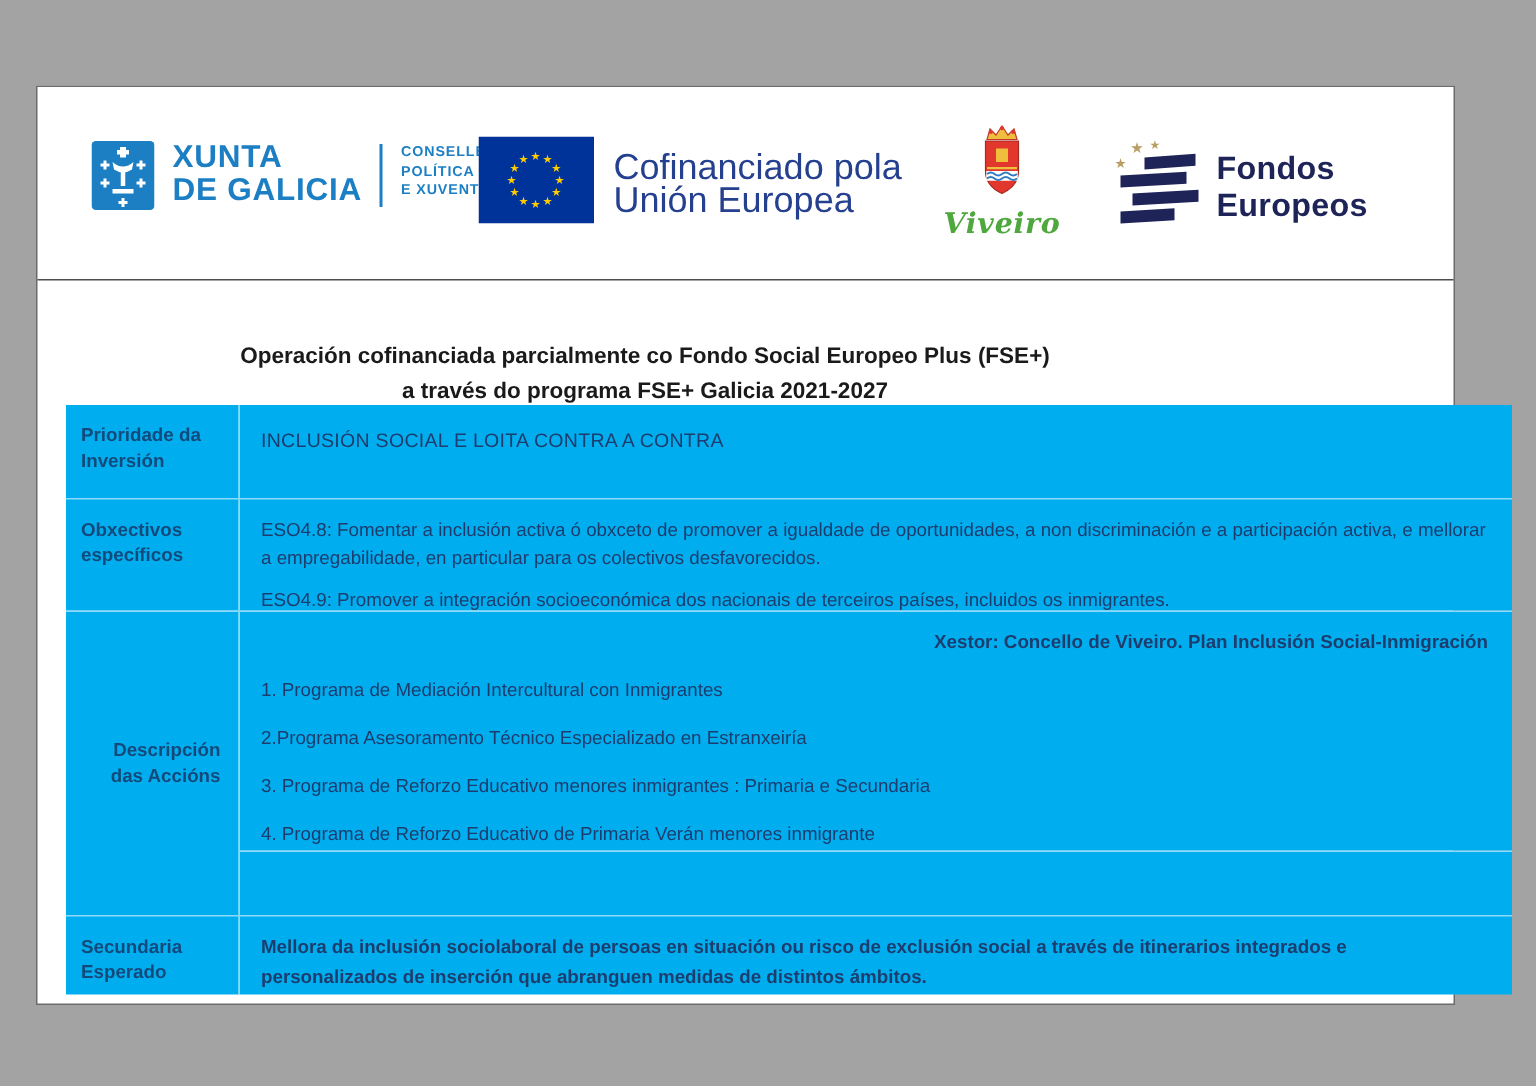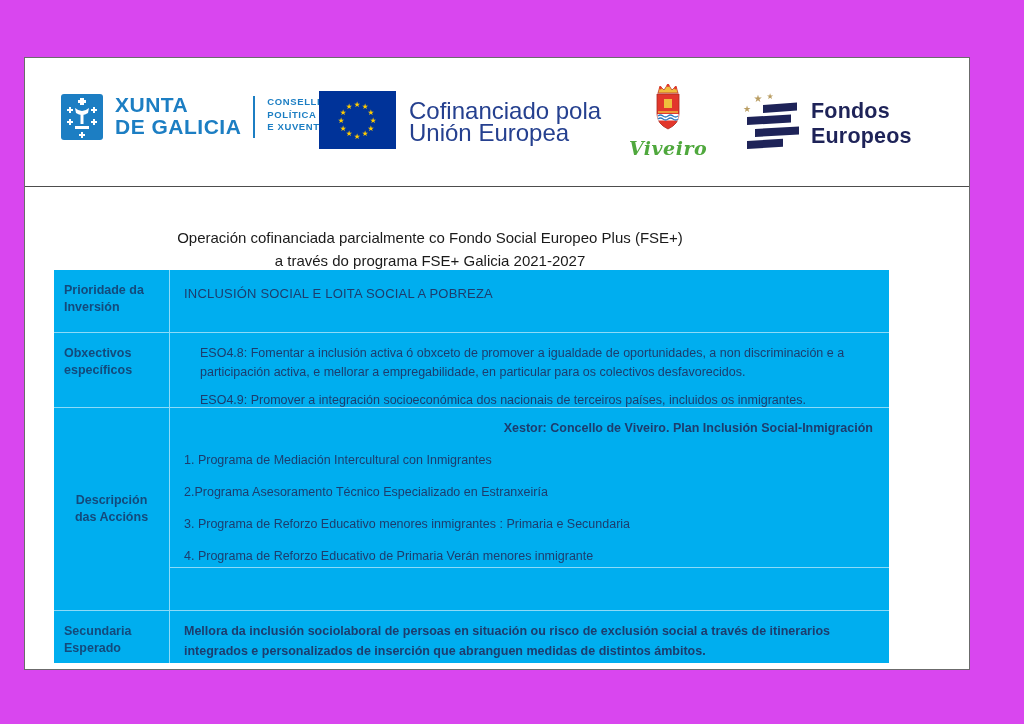--- a/index.html
+++ b/index.html
@@ -1,19 +1,19 @@
 <!DOCTYPE html>
 <html><head>
 <meta charset="utf-8">
 <style>
   * { margin:0; padding:0; box-sizing:border-box; }
   html,body { background:#fff; }
   body { width:1024px; height:724px; position:relative; overflow:hidden;
          font-family:"Liberation Sans", sans-serif; }
-  .page { position:absolute; inset:0; background:#d946ef; }
+  .page { position:absolute; inset:0; background:#a3a3a3; }
 
   
   .frame { position:absolute; left:24px; top:57px; width:946px; height:613px;
            border:1.5px solid #6b6b6b; background:#fff; }
 
   
   .logo-band { position:absolute; left:0; top:0; width:100%; height:129px;
                border-bottom:1.5px solid #4d4d4d; }
 
   .xunta { position:absolute; left:36px; top:36px; display:flex; align-items:flex-start; }
@@ -29,34 +29,34 @@
   .viveiro { position:absolute; left:588px; top:23px; width:110px; text-align:center; }
   .viveiro-name { margin-top:-4px; color:#4fa83d; font-size:19px; font-weight:700;
                   font-style:italic; font-family:"DejaVu Serif", serif; letter-spacing:.5px; }
 
   .fondos { position:absolute; left:708px; top:32px; display:flex; align-items:center; }
   .fondos-label { margin-left:8px; color:#1e2358; font-size:21.5px; font-weight:700;
                   letter-spacing:.2px; }
 
   
   .title-block { position:absolute; left:24px; top:226px; width:812px; text-align:center;
-                 color:#1a1a1a; font-size:15px; font-weight:400; line-height:23px; }
-
-  
-  .tbl { position:absolute; left:54px; top:270px; width:835px;
+                 color:#1a1a1a; font-size:15px; font-weight:700; line-height:23px; }
+
+  
+  .tbl { position:absolute; left:44px; top:270px; width:964px;
          display:grid; grid-template-columns:115px 1fr;
          grid-template-rows:62px 75px 160px 43px 53px; }
   .cell { background:#00aeef; }
   .vline { border-left:1.5px solid rgba(255,255,255,.55); }
   .hline { border-top:1.5px solid rgba(255,255,255,.55); }
   .lbl { padding:12px 6px 0 10px; color:#134a7c; font-weight:700; font-size:12.5px; line-height:17px; }
-  .lbl-center { display:flex; align-items:center; justify-content:center; text-align:center; padding:16px 12px; }
+  .lbl-center { display:flex; align-items:center; justify-content:center; text-align:right; padding:16px 12px; }
   .val { color:#1c3d6e; font-size:12.5px; }
   .val-1 { padding:16px 14px 0 14px; font-size:13px; letter-spacing:.2px; }
-  .val-2 { padding:11px 16px 0 30px; }
+  .val-2 { padding:11px 16px 0 14px; }
   .val-2 p { margin:0 0 9px; line-height:19px; }
   .val-3 { padding:12px 16px 0 14px; }
   .val-3 p { margin:0 0 16px; line-height:16px; }
   .val-3 p.bold { font-weight:700;text-align:right; }
   .val-4 { padding:10px 16px 0 14px; font-weight:700; }
   .val-4 p { margin:0; line-height:20px; }
 
   
   .g-l1 { grid-column:1; grid-row:1; }
   .g-v1 { grid-column:2; grid-row:1; }
@@ -174,21 +174,21 @@
 
   <div class="title-block">
     <div>Operación cofinanciada parcialmente co Fondo Social Europeo Plus (FSE+)</div>
     <div>a través do programa FSE+ Galicia 2021-2027</div>
   </div>
 
   <div class="tbl">
 
     <div class="cell lbl g-l1">Prioridade da Inversión</div>
     <div class="cell val val-1 vline g-v1">
-      <p>INCLUSIÓN SOCIAL E LOITA SOCIAL A POBREZA</p>
+      <p>INCLUSIÓN SOCIAL E LOITA CONTRA A CONTRA</p>
     </div>
 
     <div class="cell lbl hline g-l2">Obxectivos específicos</div>
     <div class="cell val val-2 vline hline g-v2">
       <p>ESO4.8: Fomentar a inclusión activa ó obxceto de promover a igualdade de oportunidades, a non discriminación e a participación activa, e mellorar a empregabilidade, en particular para os colectivos desfavorecidos.</p>
       <p>ESO4.9: Promover a integración socioeconómica dos nacionais de terceiros países, incluidos os inmigrantes.</p>
     </div>
 
     <div class="cell lbl lbl-center hline g-l3">Descripción das Accións</div>
     <div class="cell val val-3 vline hline g-v3">

